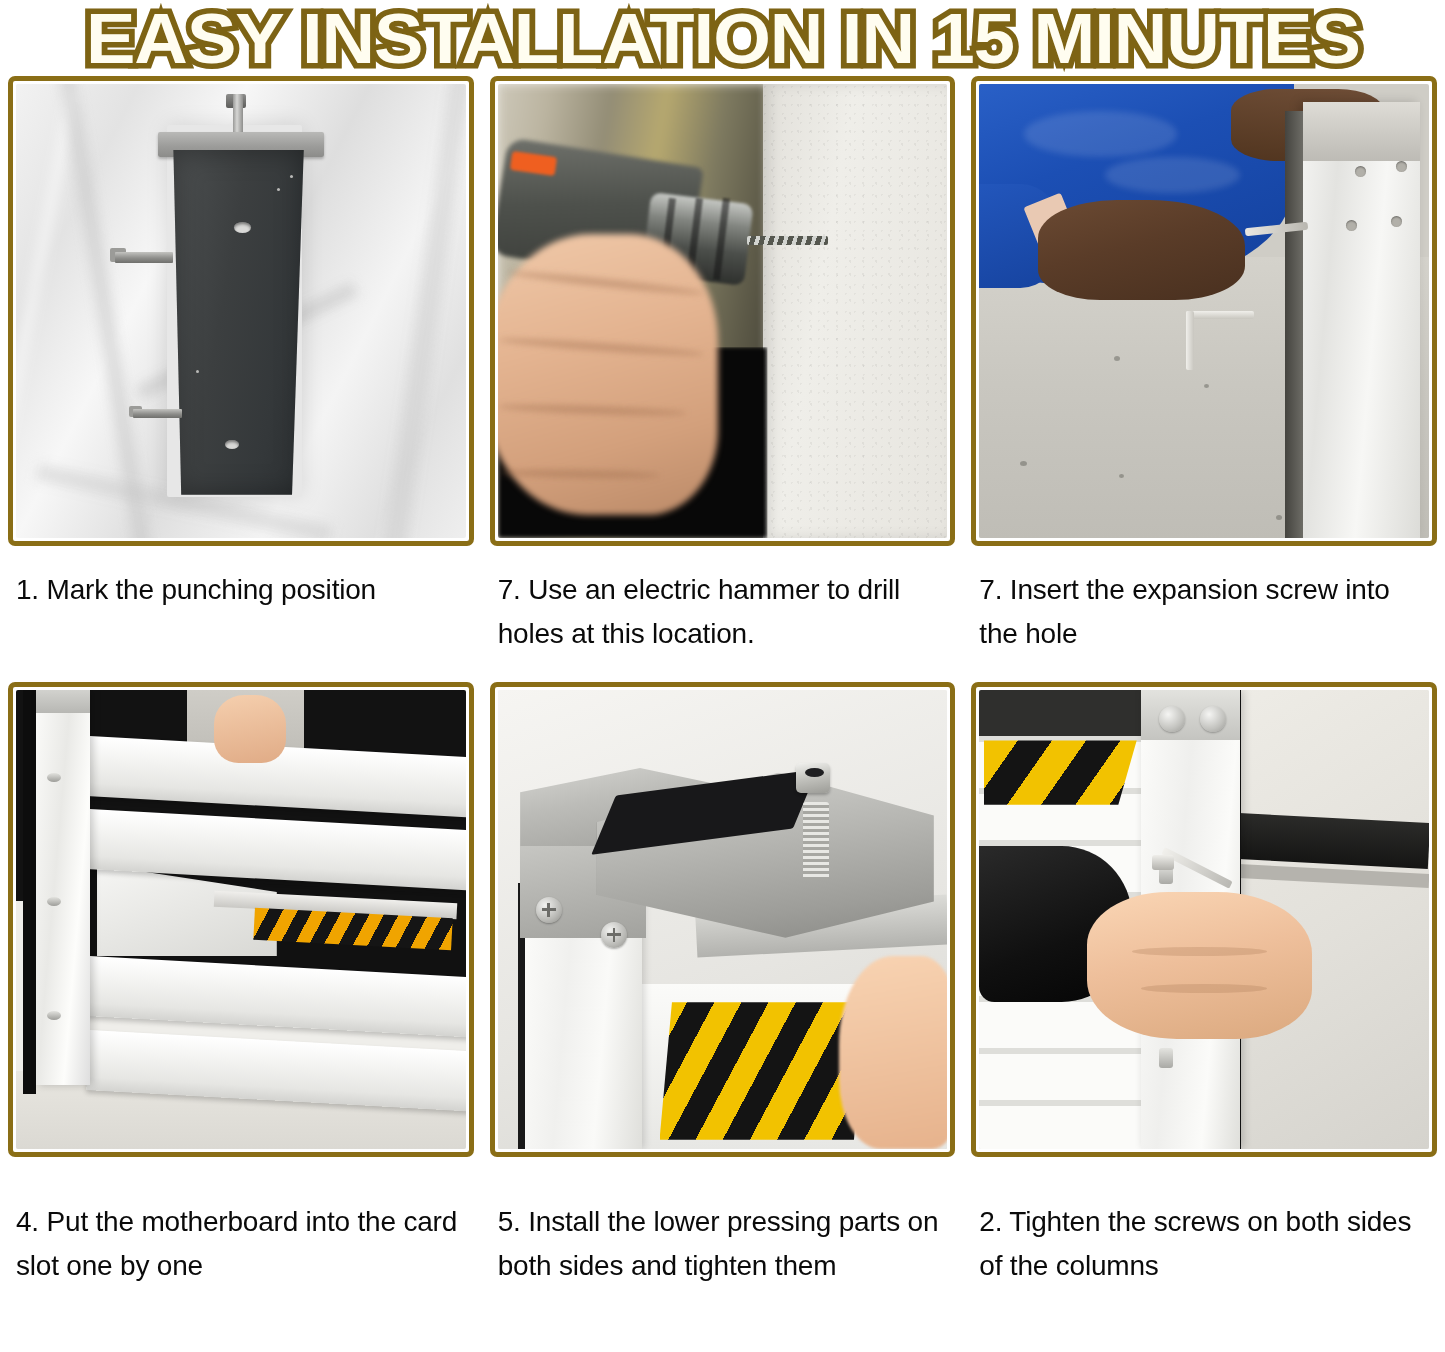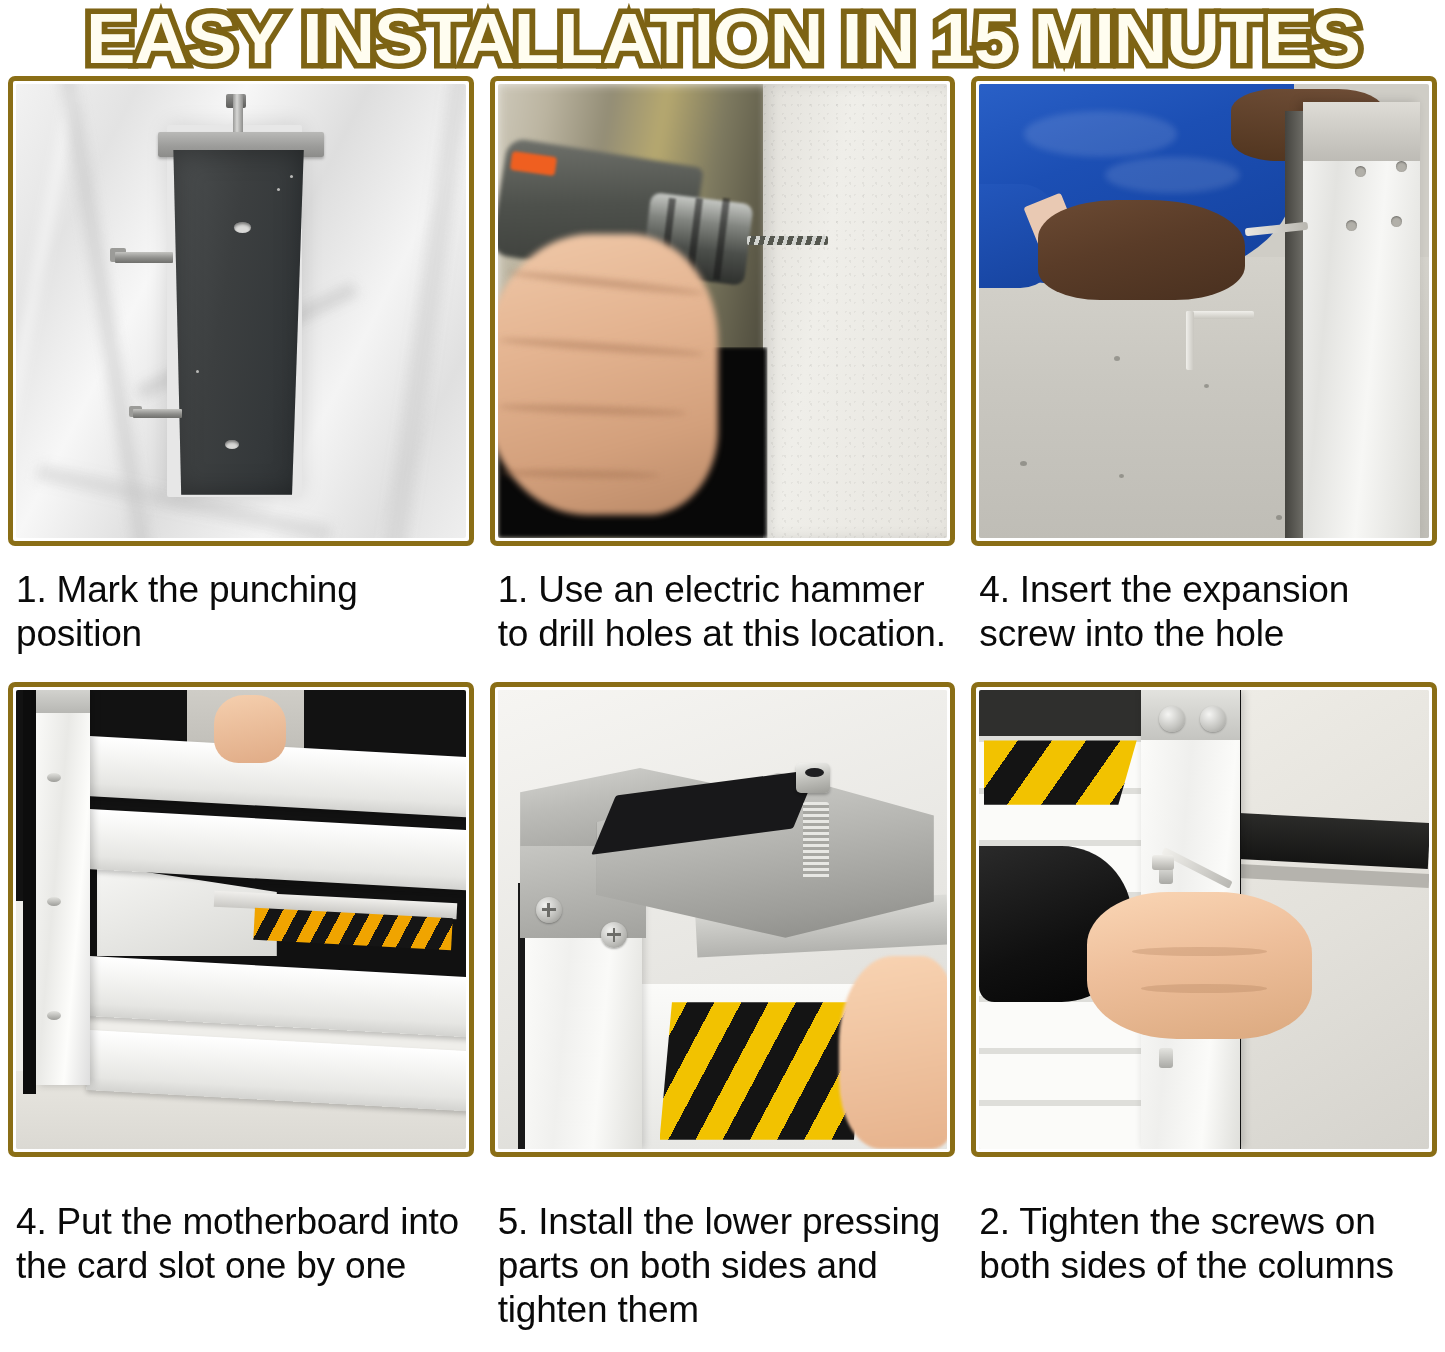--- a/index.html
+++ b/index.html
@@ -57,21 +57,21 @@
   }
   .photo{
     width:100%;height:100%;
     position:relative;
     overflow:hidden;
     border-radius:2px;
     background:#cfcfcf;
   }
 
   .caption{
-    font-size:37px;
+    font-size:28px;
     line-height:44px;
     color:#0a0a0a;
     padding:22px 4px 0 8px;
     letter-spacing:-0.2px;
   }
   .row2 .frame{height:475px;}
   .row2 .caption{padding-top:20px;margin-top:23px;}
 
   .spacer-row{height:26px;}
 
@@ -475,21 +475,21 @@
         <div class="chuck-ring" style="left:43%"></div>
         <div class="chuck-ring" style="left:49%"></div>
         <div class="bit"></div>
         <div class="hand"></div>
         <div class="finger fg1"></div>
           <div class="finger fg2"></div>
         <div class="finger fg3"></div>
           <div class="finger fg4"></div>
       </div>
     </div>
-    <div class="caption">1. Use an electric hammer to drill holes at this location.</div>
+    <div class="caption">7. Use an electric hammer to drill holes at this location.</div>
   </div>
 
   <div class="cell">
     <div class="frame">
       <div class="photo p3">
         <div class="floor"></div>
         <div class="floor-speck" style="left:30%;top:60%;width:6px;height:5px"></div>
         <div class="floor-speck" style="left:9%;top:83%;width:7px;height:5px"></div>
         <div class="floor-speck" style="left:31%;top:86%;width:5px;height:4px"></div>
         <div class="floor-speck" style="left:50%;top:66%;width:5px;height:4px"></div>
@@ -506,21 +506,21 @@
         <div class="col-top"></div>
         <div class="col-screw" style="right:14%;top:18%"></div>
         <div class="col-screw" style="right:5%;top:17%"></div>
         <div class="col-screw" style="right:16%;top:30%"></div>
         <div class="col-screw" style="right:6%;top:29%"></div>
         <div class="allen"></div>
         <div class="allen2"></div>
         <div class="screwdriver"></div>
       </div>
     </div>
-    <div class="caption">4. Insert the expansion screw into the hole</div>
+    <div class="caption">7. Insert the expansion screw into the hole</div>
   </div>
 </div>
 
 <div class="spacer-row"></div>
 
 <div class="grid row2">
 
   <div class="cell">
     <div class="frame">
       <div class="photo p4">

